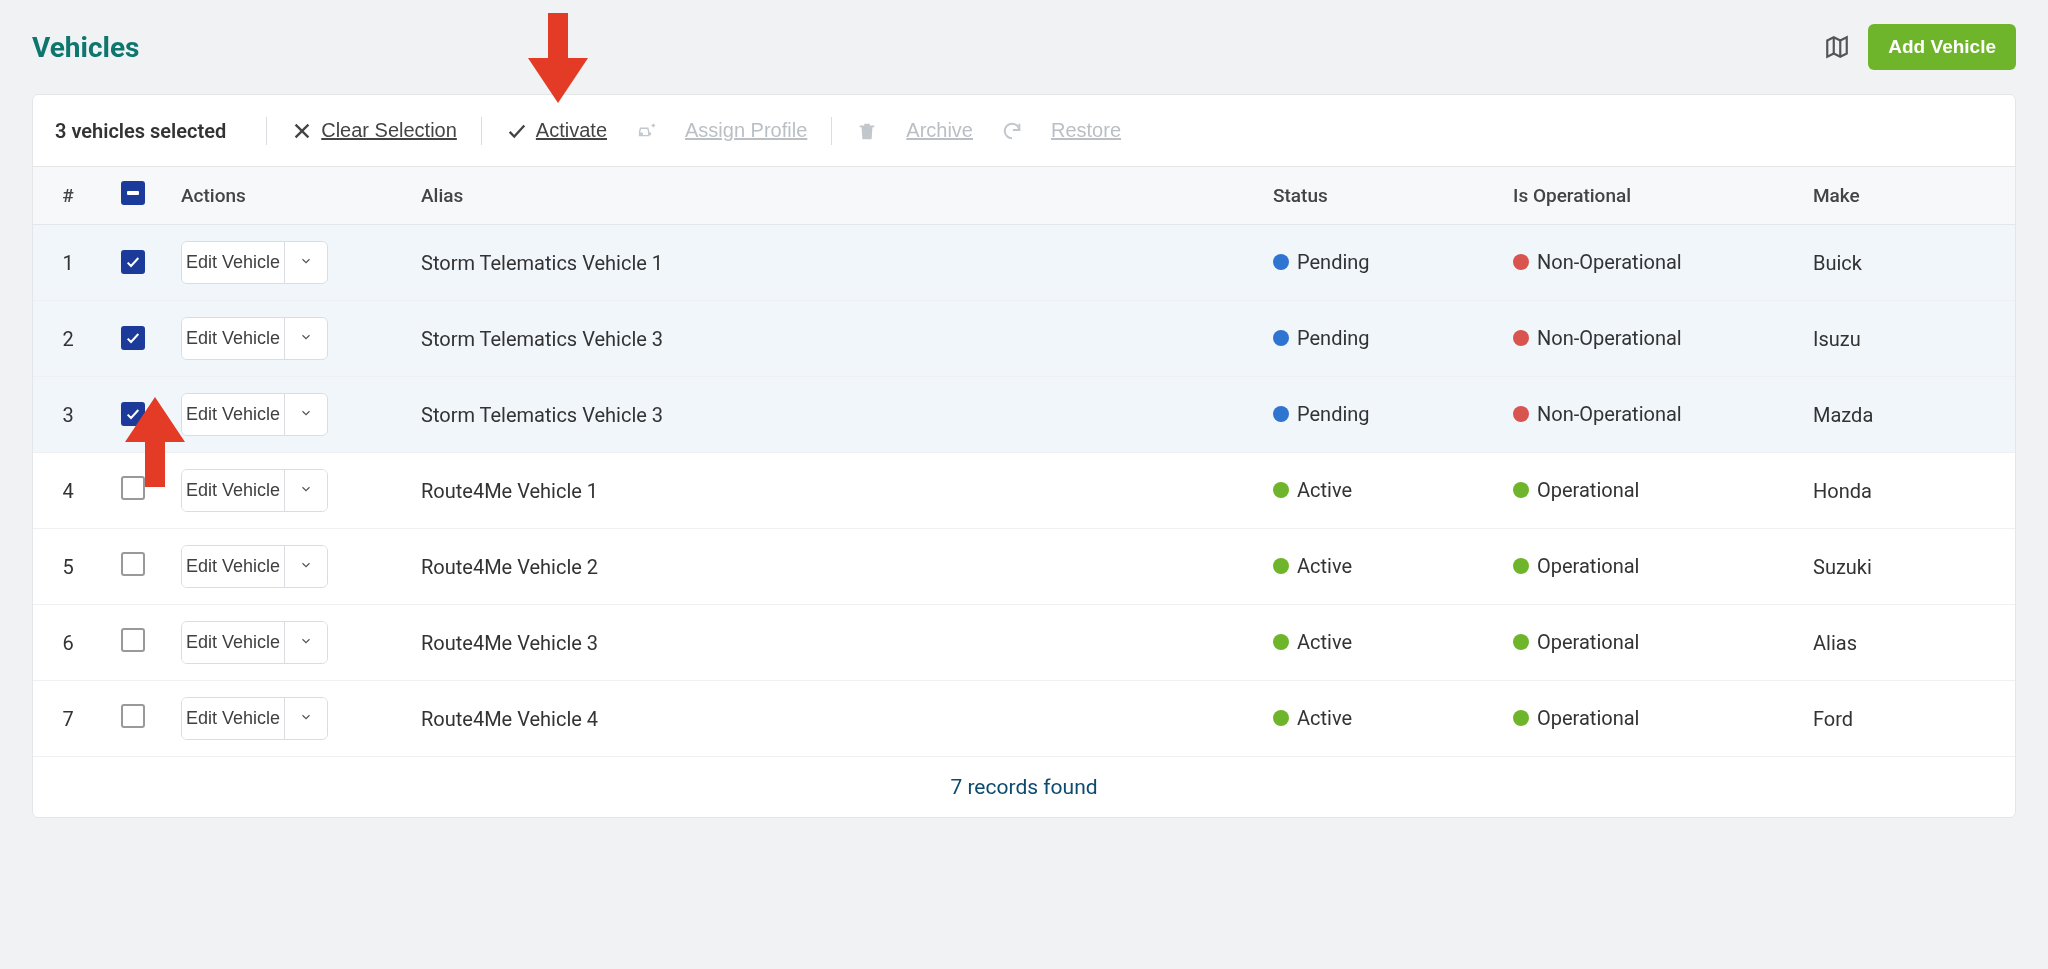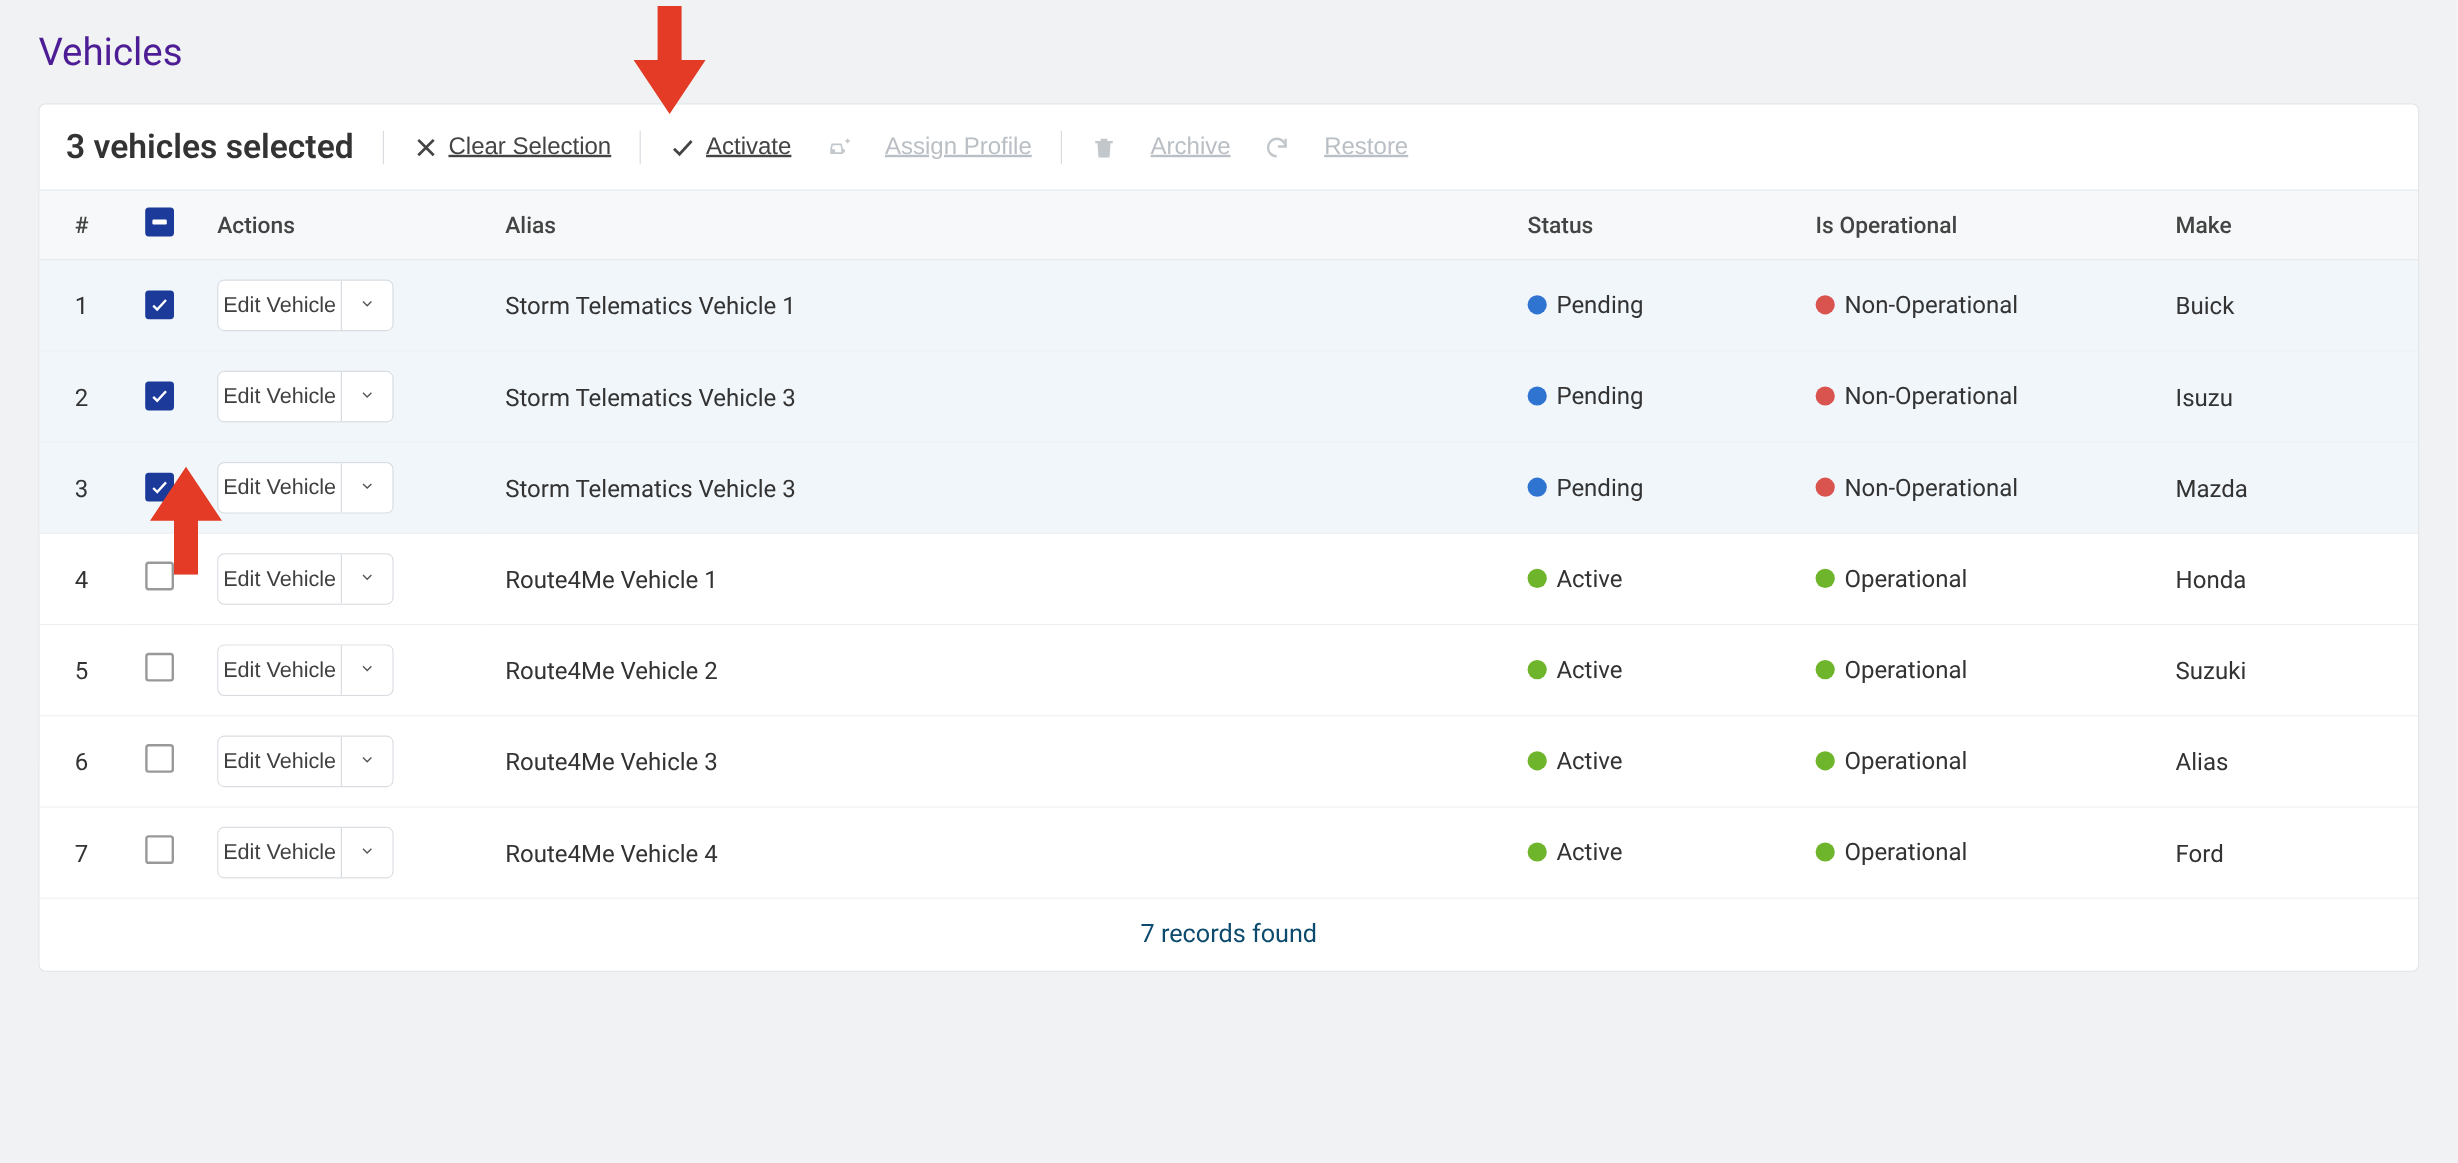--- a/index.html
+++ b/index.html
@@ -1,25 +1,25 @@
 <!DOCTYPE html>
 <html><head>
 <meta charset="utf-8">
 <style>
   * { box-sizing: border-box; margin: 0; padding: 0; }
   body { font-family: -apple-system, "Segoe UI", Roboto, "Helvetica Neue", Arial, sans-serif; background: #f0f2f4; color: #333; }
   .page { padding: 24px 32px; }
   .page-header { display: flex; align-items: center; justify-content: space-between; margin-bottom: 24px; }
-  .page-title { font-size: 32px; font-weight: 400; color: #4c1d95; }
+  .page-title { font-size: 28px; font-weight: 700; color: #0f766e; }
   .header-actions { display: flex; align-items: center; gap: 18px; }
   .map-icon { width: 26px; height: 26px; color: #555; cursor: pointer; }
   .btn-add { background: #6fb52b; color: #fff; border: none; border-radius: 6px; padding: 12px 20px; font-size: 19px; font-weight: 600; cursor: pointer; }
   .panel { background: #fff; border: 1px solid #e4e7ea; border-radius: 6px; overflow: visible; position: relative; }
   .toolbar { display: flex; align-items: center; padding: 18px 22px; border-bottom: 1px solid #e4e7ea; gap: 8px; flex-wrap: wrap; }
-  .selected-label { font-size: 28px; font-weight: 600; color: #333; margin-right: 10px; }
+  .selected-label { font-size: 20px; font-weight: 600; color: #333; margin-right: 26px; }
   .sep { width: 1px; height: 28px; background: #d9dde1; margin: 0 6px; }
   .tbtn { display: inline-flex; align-items: center; gap: 8px; background: transparent; border: none; font-size: 20px; color: #444; padding: 6px 10px; cursor: pointer; text-decoration: underline; }
   .tbtn svg { width: 22px; height: 22px; }
   .tbtn.disabled { color: #b9bfc4; cursor: default; gap: 28px; }
   .tbtn.disabled svg { color: #c2c7cc; }
   table { width: 100%; border-collapse: collapse; }
   thead tr { background: #f6f8f9; }
   th { text-align: left; font-size: 19px; font-weight: 500; color: #444; padding: 14px 18px; border-bottom: 1px solid #e4e7ea; }
   td { font-size: 20px; color: #333; padding: 16px 18px; border-bottom: 1px solid #eef0f2; vertical-align: middle; }
   tr.selected-row td { background: #f1f6fb; }
@@ -47,20 +47,30 @@
   .arrow { position: absolute; z-index: 10; }
   .arrow.top { left: 495px; top: -82px; }
   .arrow.left { left: 92px; top: 302px; }
 </style>
 </head>
 <body>
 
 <div class="page">
   <div class="page-header">
     <h1 class="page-title">Vehicles</h1>
+    <div class="header-actions">
+      <span class="map-icon">
+        <svg viewBox="0 0 24 24" fill="none" stroke="currentColor" stroke-width="2">
+            <polygon points="3 6 9 3 15 6 21 3 21 18 15 21 9 18 3 21 3 6"></polygon>
+            <line x1="9" y1="3" x2="9" y2="18"></line>
+            <line x1="15" y1="6" x2="15" y2="21"></line>
+          </svg>
+      </span>
+      <button class="btn-add">Add Vehicle</button>
+    </div>
   </div>
 
   <div class="panel">
 
     <svg class="arrow top" width="60" height="90" viewBox="0 0 60 90">
       <path d="M20 0 L40 0 L40 45 L60 45 L30 90 L0 45 L20 45 Z" fill="#e33b26"></path>
     </svg>
     <svg class="arrow left" width="60" height="90" viewBox="0 0 60 90">
       <path d="M30 0 L60 45 L40 45 L40 90 L20 90 L20 45 L0 45 Z" fill="#e33b26"></path>
     </svg>

